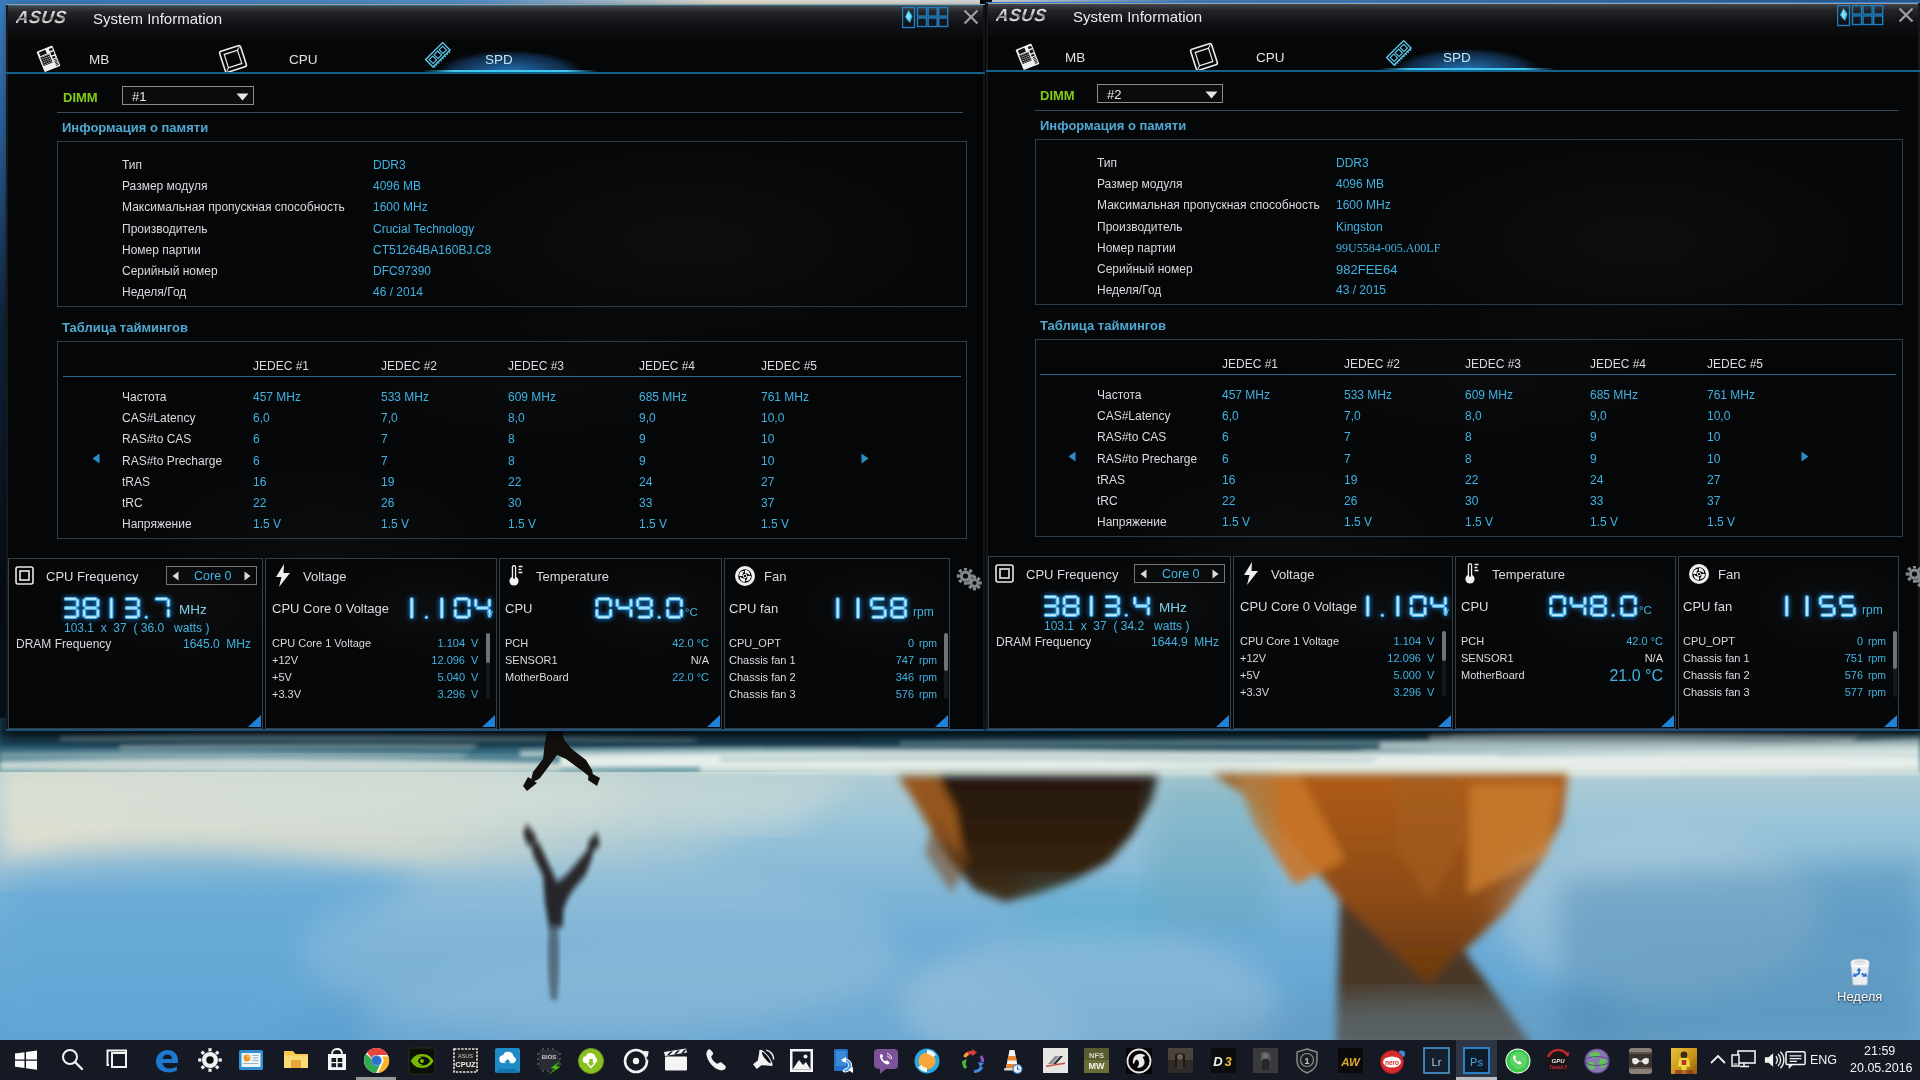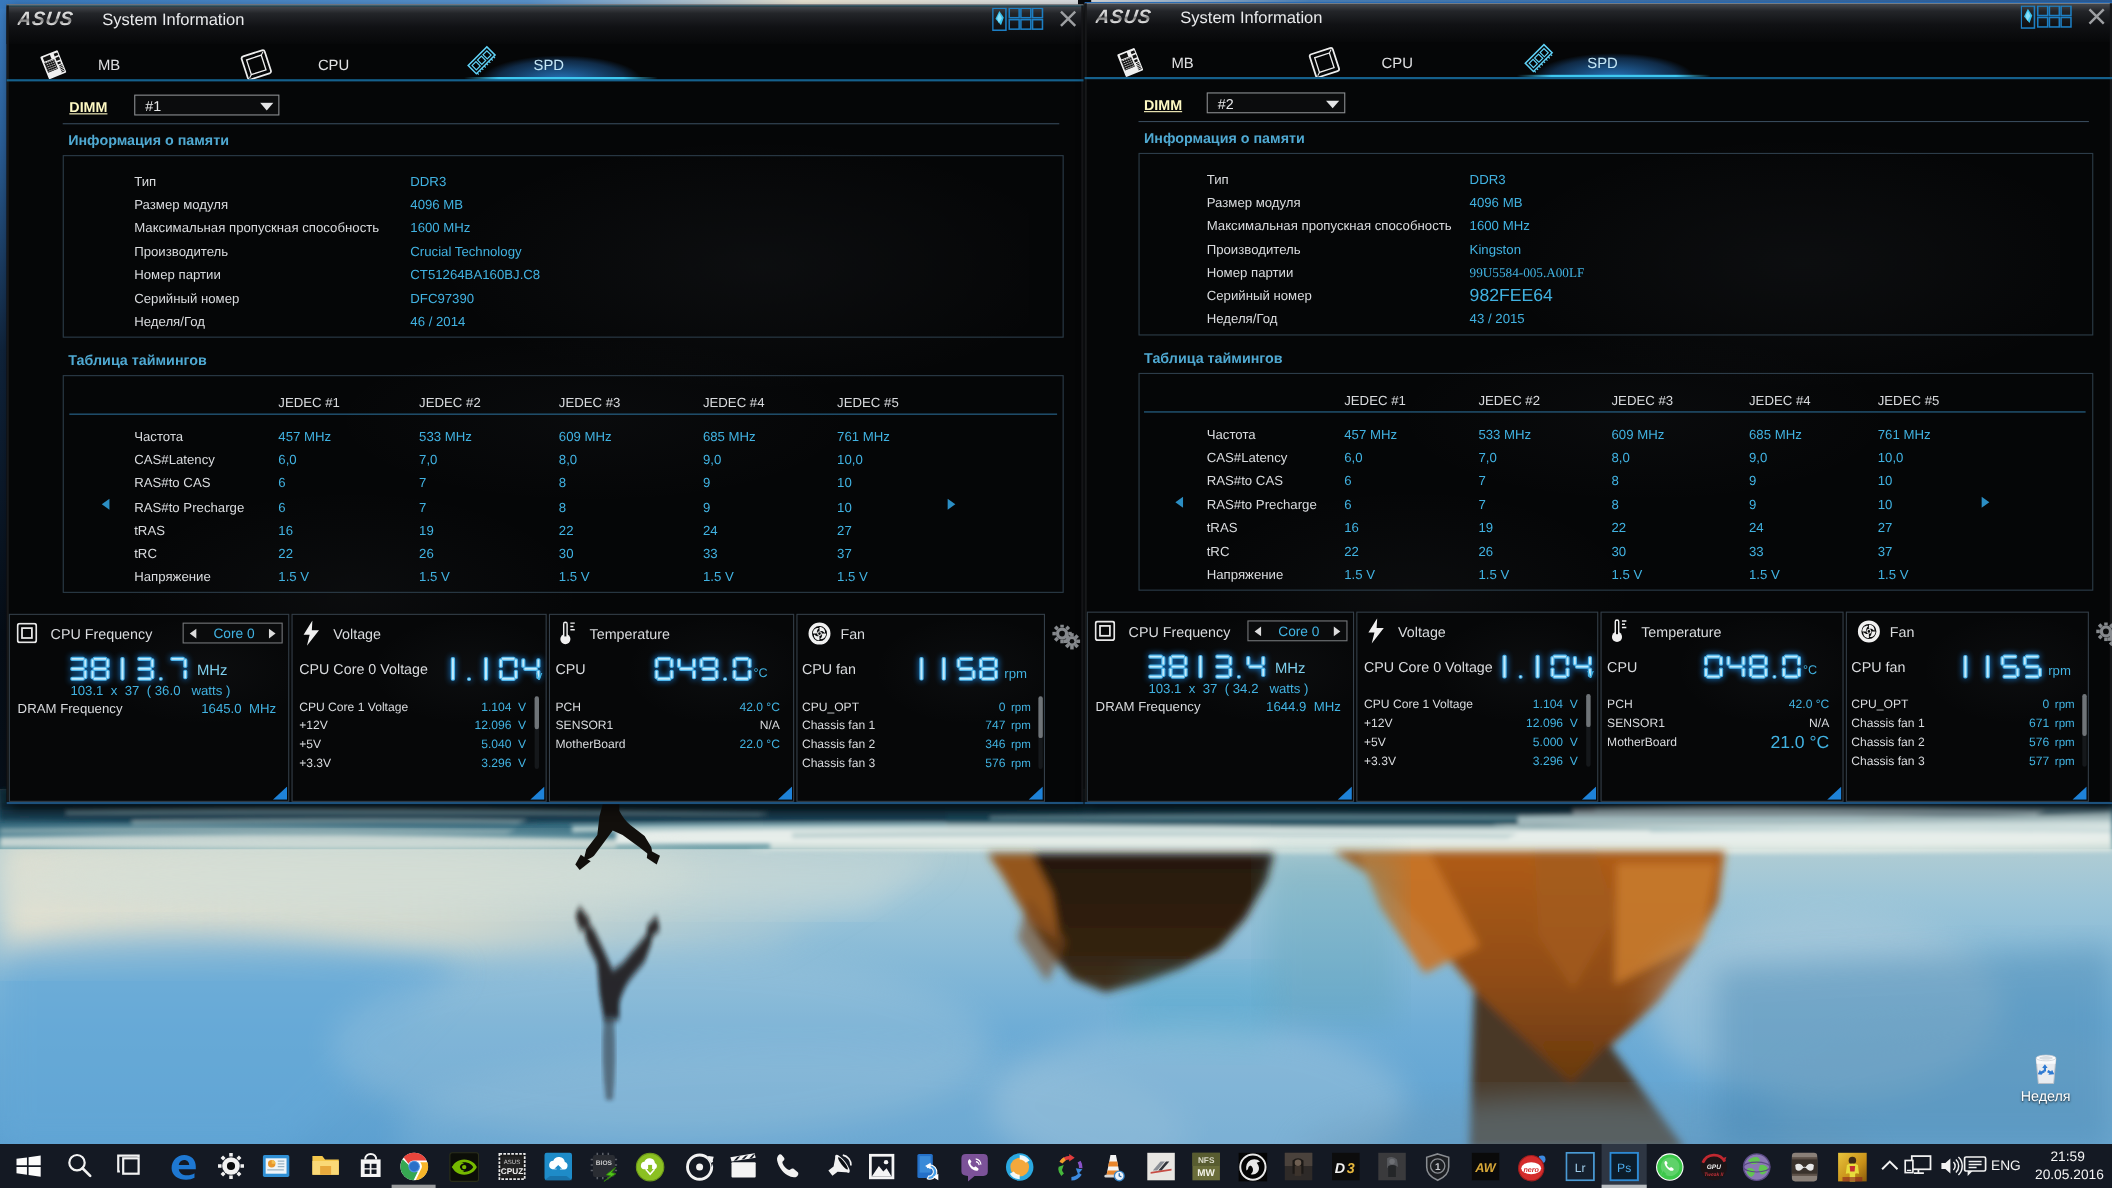--- a/index.html
+++ b/index.html
@@ -1,20 +1,20 @@
 <!DOCTYPE html>
 <html><head><meta charset="utf-8"><style>
 * { margin:0; padding:0; box-sizing:border-box; }
 html,body { width:1920px; height:1080px; overflow:hidden; background:#000; }
 body { font-family:"Liberation Sans", sans-serif; position:relative; }
 .t { position:absolute; white-space:nowrap; line-height:15px; }
 .w { color:#d9dbde; }
 .c { color:#41b2e1; }
 .sec { color:#4fa9d2; }
-.dimm { color:#fef9c3;text-decoration:underline; }
+.dimm { color:#84cc16; }
 .card { position:absolute; background:
  radial-gradient(ellipse 60% 45% at 70% 30%, rgba(150,160,175,0.045), transparent 65%), #060708;
  border:1px solid #343f49; }
 </style></head><body>
 <svg style="position:absolute;left:0;top:0" width="1920" height="1080" viewBox="0 0 1920 1080">
 <defs>
  <linearGradient id="skytop" x1="0" y1="0" x2="1" y2="0">
    <stop offset="0" stop-color="#3879bd"></stop>
         <stop offset="0.25" stop-color="#5a93cc"></stop>
    <stop offset="0.38" stop-color="#e8e3d2"></stop>
@@ -734,21 +734,21 @@
 <div class="t c" style="left:1336px;top:156px;font-size:12px;">DDR3</div>
 <div class="t w" style="left:1097px;top:177px;font-size:12px;">Размер модуля</div>
 <div class="t c" style="left:1336px;top:177px;font-size:12px;">4096 MB</div>
 <div class="t w" style="left:1097px;top:198px;font-size:12px;">Максимальная пропускная способность</div>
 <div class="t c" style="left:1336px;top:198px;font-size:12px;">1600 MHz</div>
 <div class="t w" style="left:1097px;top:220px;font-size:12px;">Производитель</div>
 <div class="t c" style="left:1336px;top:220px;font-size:12px;">Kingston</div>
 <div class="t w" style="left:1097px;top:241px;font-size:12px;">Номер партии</div>
 <div class="t c" style="left:1336px;top:241px;font-size:12px;font-family:Liberation Serif, serif;">99U5584-005.A00LF</div>
 <div class="t w" style="left:1097px;top:262px;font-size:12px;">Серийный номер</div>
-<div class="t c" style="left:1336px;top:262px;font-size:16px;text-align:center;">982FEE64</div>
+<div class="t c" style="left:1336px;top:262px;font-size:13px;text-align:center;">982FEE64</div>
 <div class="t w" style="left:1097px;top:283px;font-size:12px;">Неделя/Год</div>
 <div class="t c" style="left:1336px;top:283px;font-size:12px;">43 / 2015</div>
 <div class="t sec" style="left:1040px;top:318px;font-size:13px;font-weight:bold">Таблица таймингов</div>
 <div style="position:absolute;left:1035px;top:339px;width:868px;height:198px;border:1px solid #2c3c49;"></div>
 <div class="t w" style="left:1222px;top:357px;font-size:12px;">JEDEC #1</div>
 <div class="t w" style="left:1344px;top:357px;font-size:12px;">JEDEC #2</div>
 <div class="t w" style="left:1465px;top:357px;font-size:12px;">JEDEC #3</div>
 <div class="t w" style="left:1590px;top:357px;font-size:12px;">JEDEC #4</div>
 <div class="t w" style="left:1707px;top:357px;font-size:12px;">JEDEC #5</div>
 <div style="position:absolute;left:1040px;top:374px;width:856px;height:1px;background:#2a6a92;"></div>
@@ -1128,21 +1128,21 @@
       <rect x="64.15" y="10.15" width="11.30" height="1.70" rx="0.55"></rect>
       <rect x="75.95" y="12.85" width="1.70" height="6.70" rx="0.55"></rect>
       <rect x="64.15" y="19.25" width="11.30" height="1.70" rx="0.55"></rect>
     </g>
   </svg>
 <div class="t c" style="left:1862px;top:603px;font-size:12px;">rpm</div>
 <div class="t w" style="left:1683px;top:634px;font-size:11px;">CPU_OPT</div>
 <div class="t c" style="right:57px;top:634px;font-size:11px;">0</div>
 <div class="t c" style="left:1868px;top:634px;font-size:10.5px;">rpm</div>
 <div class="t w" style="left:1683px;top:651px;font-size:11px;">Chassis fan 1</div>
-<div class="t c" style="right:57px;top:651px;font-size:11px;">671</div>
+<div class="t c" style="right:57px;top:651px;font-size:11px;">751</div>
 <div class="t c" style="left:1868px;top:651px;font-size:10.5px;">rpm</div>
 <div class="t w" style="left:1683px;top:668px;font-size:11px;">Chassis fan 2</div>
 <div class="t c" style="right:57px;top:668px;font-size:11px;">576</div>
 <div class="t c" style="left:1868px;top:668px;font-size:10.5px;">rpm</div>
 <div class="t w" style="left:1683px;top:685px;font-size:11px;">Chassis fan 3</div>
 <div class="t c" style="right:57px;top:685px;font-size:11px;">577</div>
 <div class="t c" style="left:1868px;top:685px;font-size:10.5px;">rpm</div>
 <div style="position:absolute;left:1893px;top:631px;width:4px;height:66px;background:#15181b;border-radius:2px"></div>
 <div style="position:absolute;left:1893px;top:631px;width:4px;height:38px;background:#6f7478;border-radius:2px"></div>
 <svg style="position:absolute;left:1905px;top:566px" width="28" height="24" viewBox="0 0 28 24">

